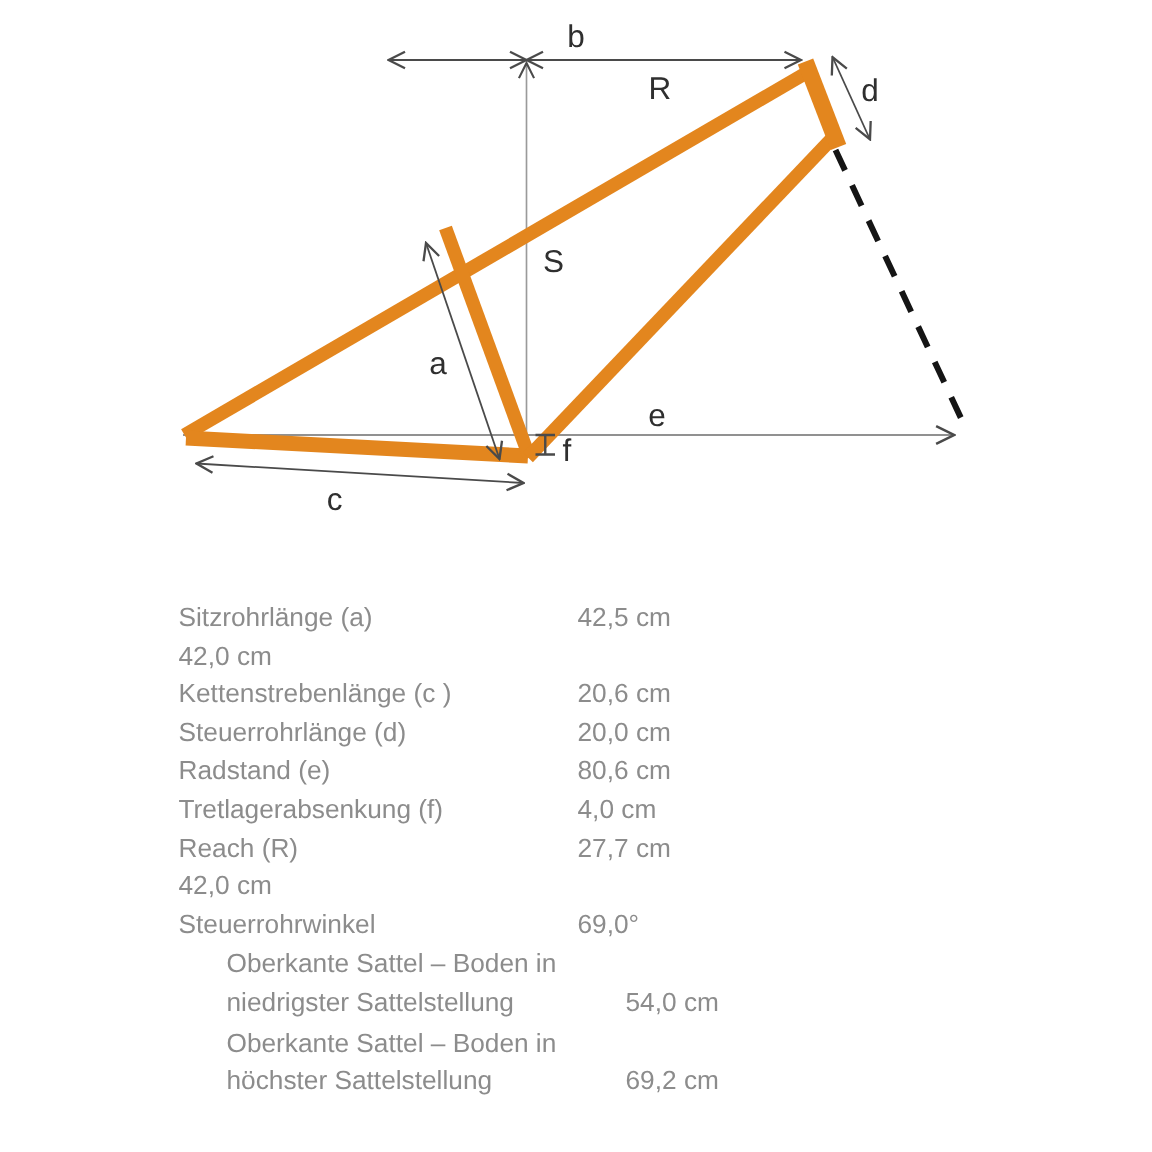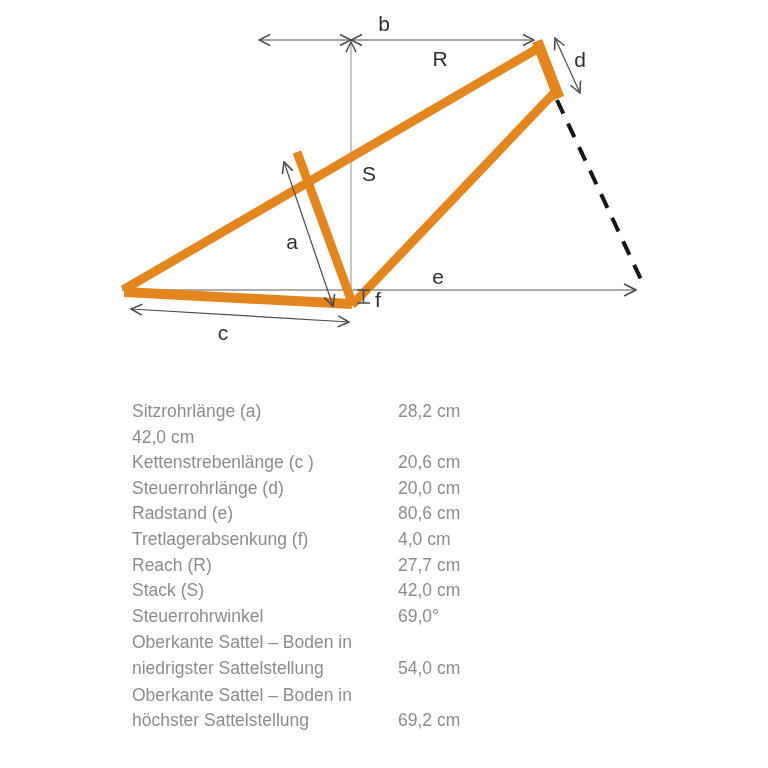--- a/index.html
+++ b/index.html
@@ -24,33 +24,34 @@
     width: 768px;
     height: 380px;
   }
   .dim-label {
     font-size: 21px;
     fill: #2f2f2f;
     font-family: "Liberation Sans", "DejaVu Sans", sans-serif;
   }
   .spec-table {
     position: absolute;
-    left: 132px;
+    left: 119px;
     top: 399px;
     width: 560px;
     color: #8c8c8c;
     font-size: 17.5px;
     line-height: 25.6px;
   }
   .spec-row {
     display: flex;
     align-items: flex-end;
   }
   .spec-row.double {
     margin-top: 1px;
+    margin-left: 32px;
   }
   .spec-label {
     width: 266px;
     white-space: pre-line;
   }
   .spec-value {
     flex: 0 0 auto;
   }
 </style>
 </head>
@@ -98,21 +99,21 @@
       <text x="292" y="249" text-anchor="middle" class="dim-label">a</text>
       <text x="438" y="284" text-anchor="middle" class="dim-label">e</text>
       <text x="378" y="307" text-anchor="middle" class="dim-label">f</text>
       <text x="223" y="340" text-anchor="middle" class="dim-label">c</text>
     </svg>
   </div>
 
   <div class="spec-table">
     <div class="spec-row">
       <div class="spec-label">Sitzrohrlänge (a)</div>
-      <div class="spec-value">28,2 cm</div>
+      <div class="spec-value">42,5 cm</div>
     </div>
     <div class="spec-row">
       <div class="spec-value">42,0 cm</div>
     </div>
     <div class="spec-row">
       <div class="spec-label">Kettenstrebenlänge (c )</div>
       <div class="spec-value">20,6 cm</div>
     </div>
     <div class="spec-row">
       <div class="spec-label">Steuerrohrlänge (d)</div>
@@ -124,21 +125,20 @@
     </div>
     <div class="spec-row">
       <div class="spec-label">Tretlagerabsenkung (f)</div>
       <div class="spec-value">4,0 cm</div>
     </div>
     <div class="spec-row">
       <div class="spec-label">Reach (R)</div>
       <div class="spec-value">27,7 cm</div>
     </div>
     <div class="spec-row">
-      <div class="spec-label">Stack (S)</div>
       <div class="spec-value">42,0 cm</div>
     </div>
     <div class="spec-row">
       <div class="spec-label">Steuerrohrwinkel</div>
       <div class="spec-value">69,0°</div>
     </div>
     <div class="spec-row double">
       <div class="spec-label">Oberkante Sattel – Boden in
 niedrigster Sattelstellung</div>
       <div class="spec-value">54,0 cm</div>

